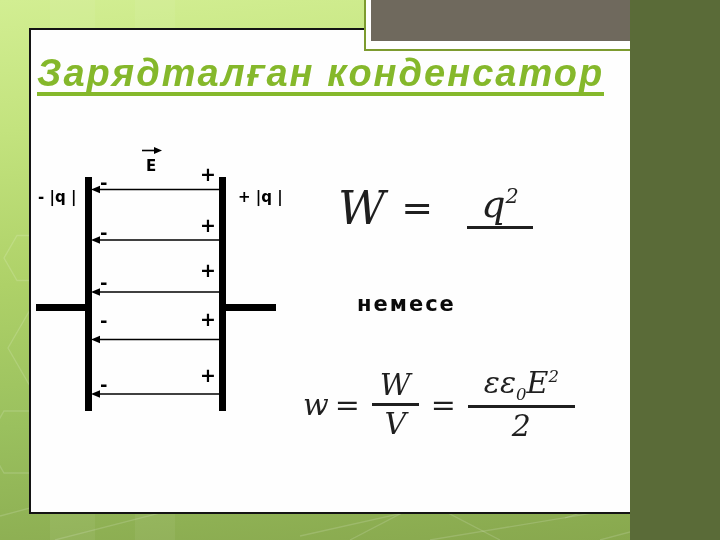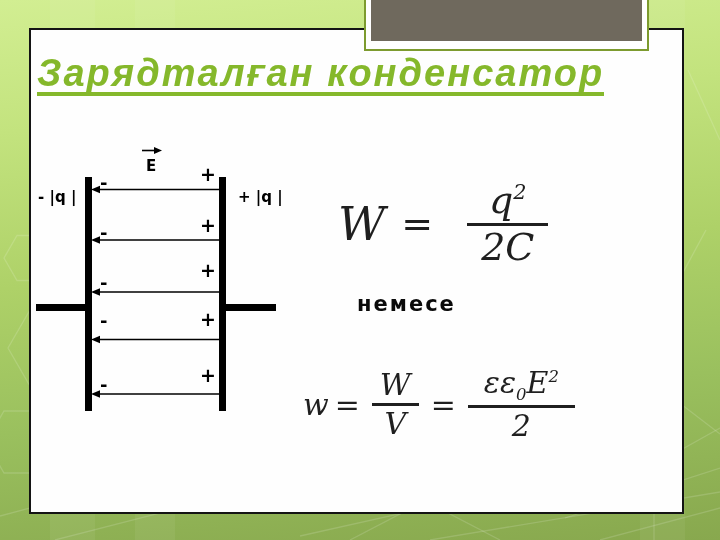--- a/index.html
+++ b/index.html
@@ -1,17 +1,17 @@
 <!DOCTYPE html>
 <html><head>
 <meta charset="utf-8">
 <style>
   html,body{margin:0;padding:0;background:#5a6b38;}
   .slide{
-    position:relative;width:720px;height:540px;overflow:hidden;
+    position:relative;width:630px;height:540px;overflow:hidden;
     background:linear-gradient(175deg,#d2ee92 0%,#c3e37e 22%,#aed168 48%,#9ac05e 72%,#88a84e 100%);
     font-family:"Liberation Sans",sans-serif;
   }
   .bg-pattern{position:absolute;left:0;top:0;z-index:0;}
   
   .panel{
     position:absolute;left:29px;top:28px;width:655px;height:486px;
     box-sizing:border-box;border:2px solid #141414;background:#fefefe;z-index:1;
   }
   
@@ -141,21 +141,20 @@
   <span class="sign minus m3">-</span>
   <span class="sign minus m4">-</span>
   <span class="sign minus m5">-</span>
 
   <div class="formula formula-energy">
     <span class="f-lhs">W</span>
     <span class="f-eq">=</span>
     <span class="frac frac-e">
       <span class="num"><span>q</span><sup>2</sup></span>
       <span class="bar"></span>
-      <span class="den">2C</span>
     </span>
   </div>
 
   <span class="or-text">немесе</span>
 
   <div class="formula formula-density">
     <span class="f-lhs">w</span>
     <span class="f-eq1">=</span>
     <span class="frac frac-v">
       <span class="num">W</span>

